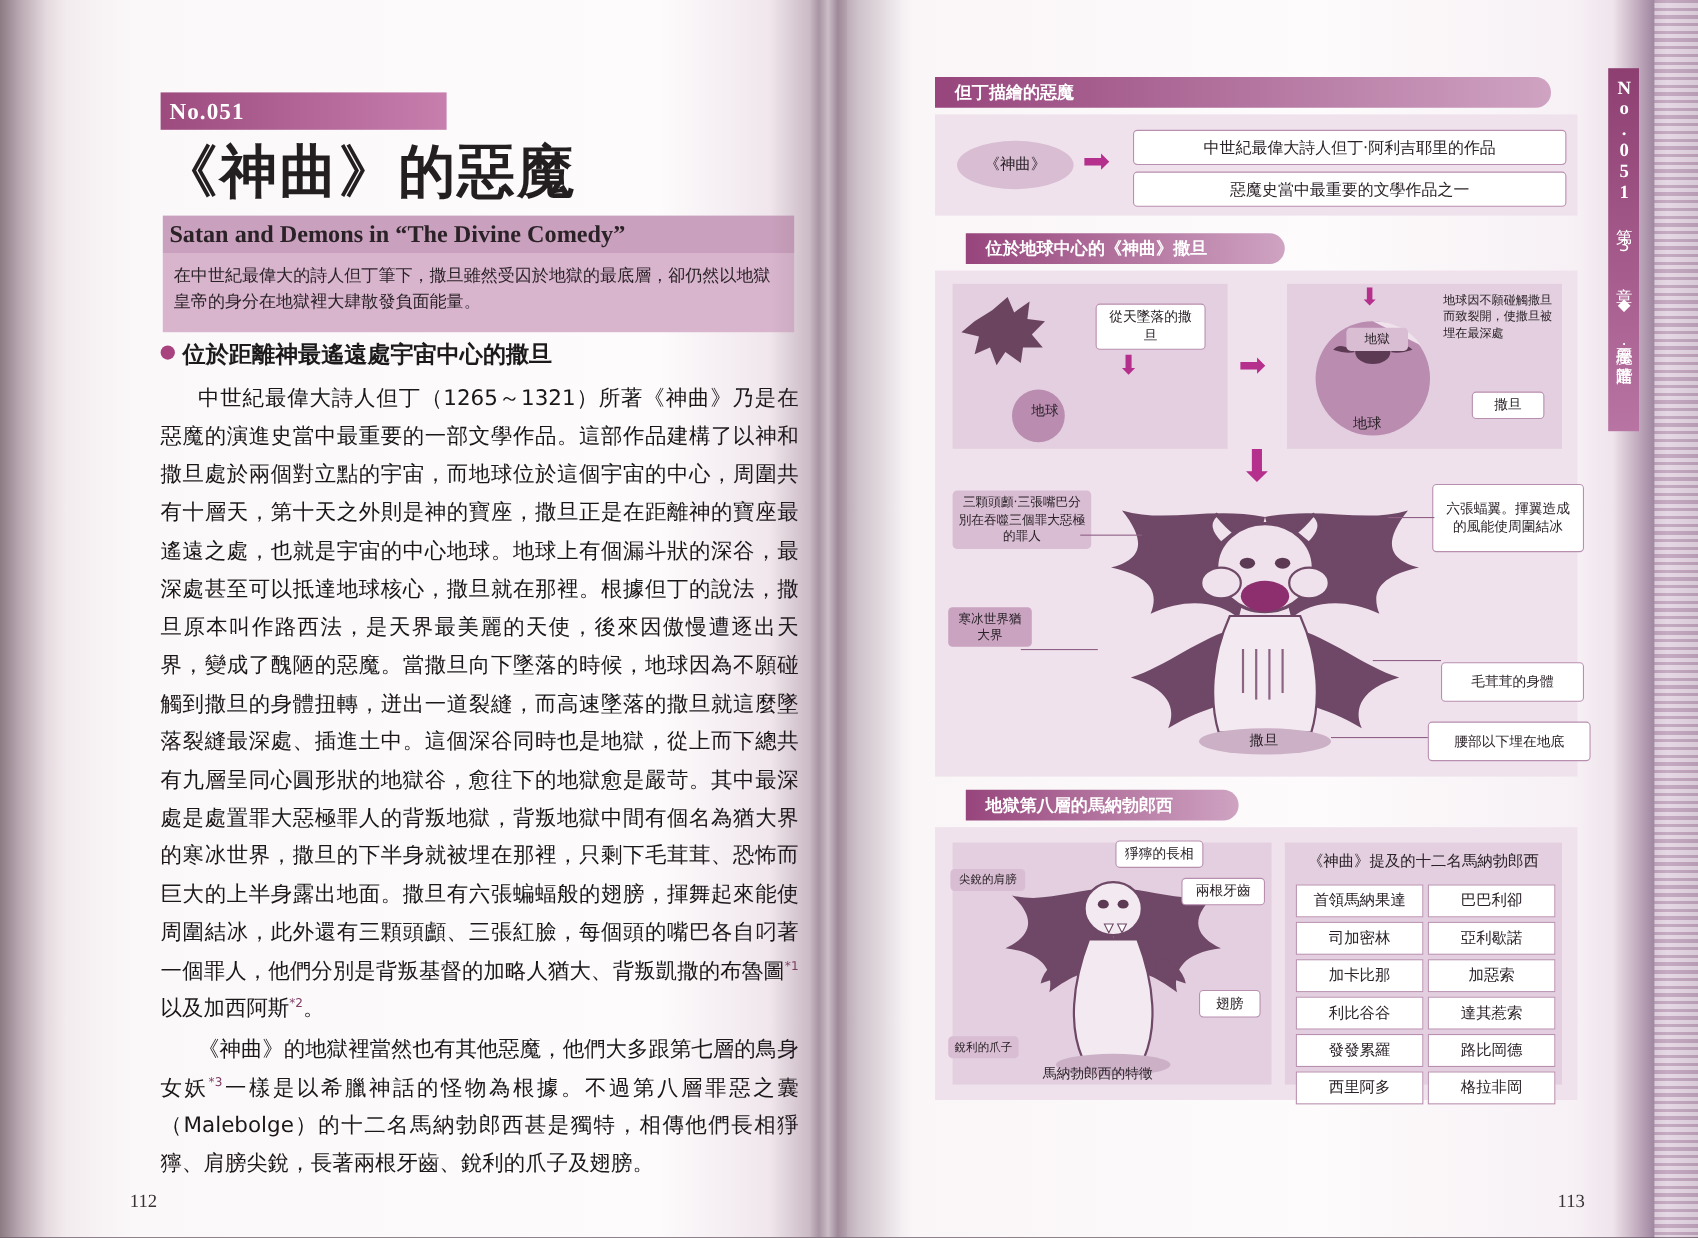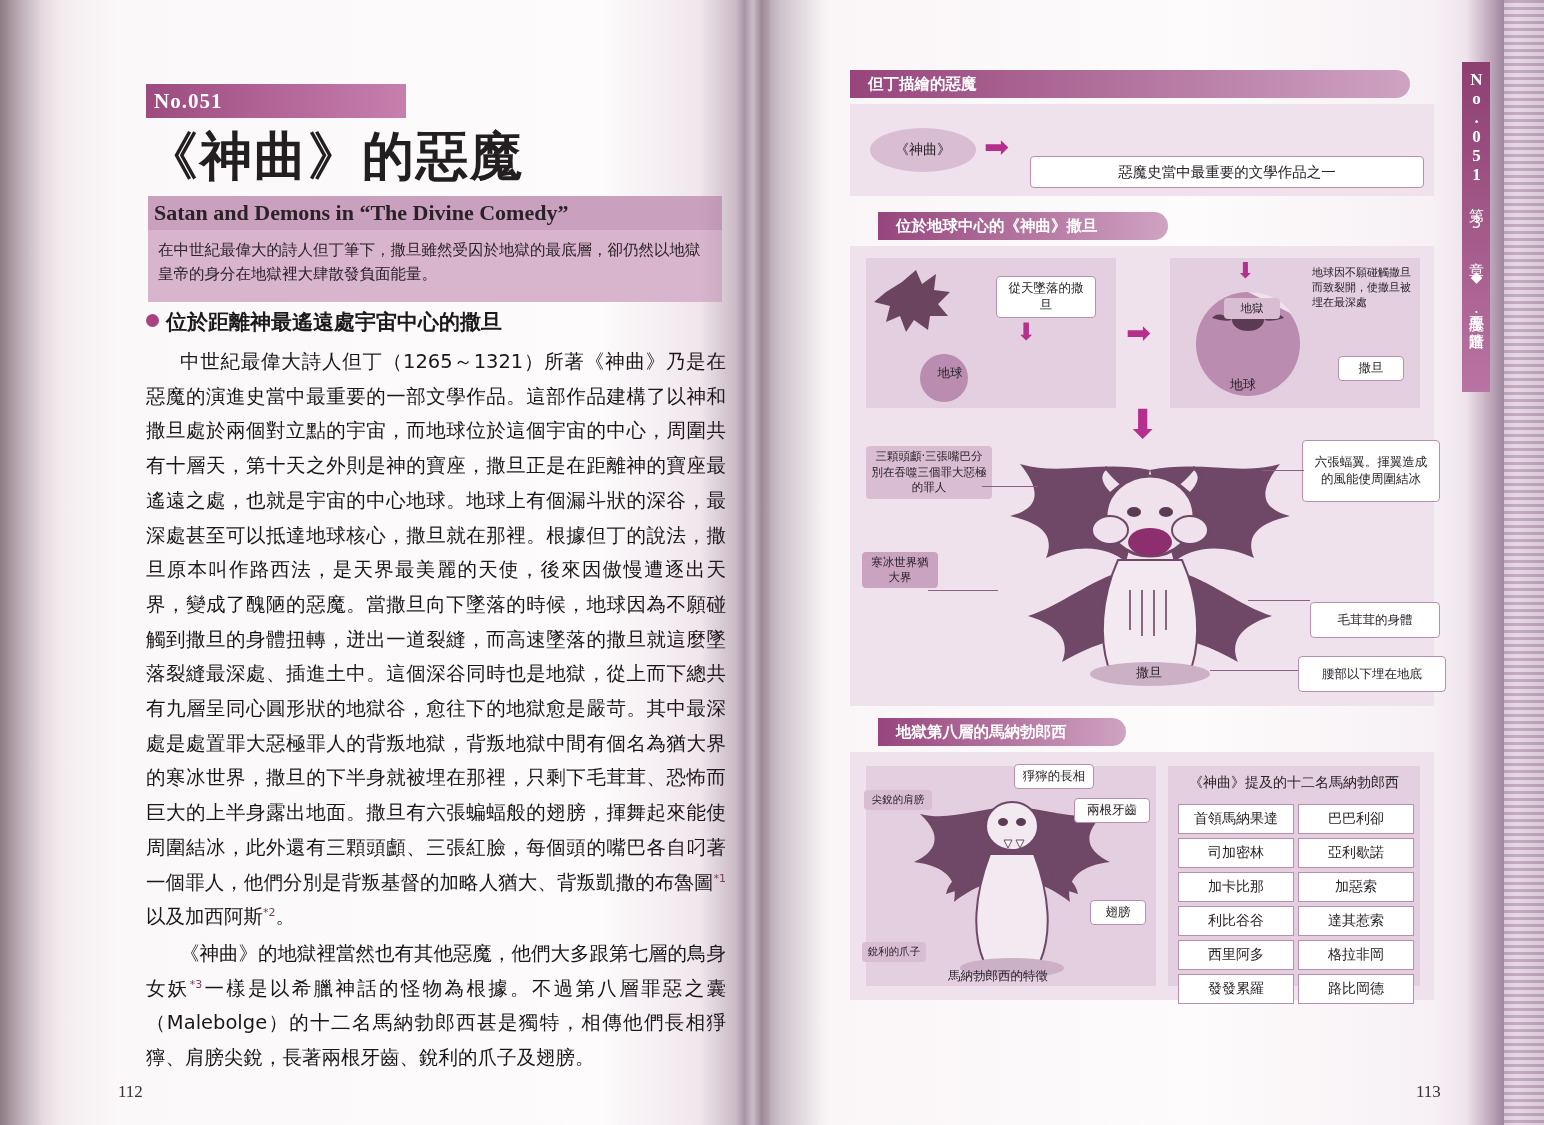--- a/index.html
+++ b/index.html
@@ -108,20 +108,23 @@
     </div>
 
     <div class="rib" style="left:80px;top:70px;width:560px;">
       <span>但丁描繪的惡魔</span>
     </div>
     <div class="panel" style="left:80px;top:104px;width:584px;height:92px;"></div>
     <div class="ell" style="left:100px;top:128px;width:106px;height:44px;">
       <span>《神曲》</span>
     </div>
     <div class="arrow-r" style="left:214px;top:132px;">➡</div>
+    <div class="chip" style="left:260px;top:118px;width:380px;height:26px;">
+      <span>中世紀最偉大詩人但丁‧阿利吉耶里的作品</span>
+    </div>
     <div class="chip" style="left:260px;top:156px;width:380px;height:26px;">
       <span>惡魔史當中最重要的文學作品之一</span>
     </div>
 
     <div class="rib" style="left:108px;top:212px;width:290px;">
       <span>位於地球中心的《神曲》撒旦</span>
     </div>
     <div class="panel" style="left:80px;top:246px;width:584px;height:460px;"></div>
 
     <div style="position:absolute;left:96px;top:258px;width:250px;height:150px;background:#e3cfdf;">
@@ -269,27 +272,27 @@
             </tr>
           <tr>
               <td>加卡比那</td>
               <td>加惡索</td>
             </tr>
           <tr>
               <td>利比谷谷</td>
               <td>達其惹索</td>
             </tr>
           <tr>
+              <td>發發累羅</td>
+              <td>路比岡德</td>
+            </tr>
+          <tr>
               <td>西里阿多</td>
               <td>格拉非岡</td>
             </tr>
-          <tr>
-              <td>發發累羅</td>
-              <td>路比岡德</td>
-            </tr>
         </tbody>
       </table>
     </div>
 
     <div class="pnum-r" style="left:646px;top:1082px;">113</div>
   </div>
 
   <div class="edge"></div>
 </div>
 

